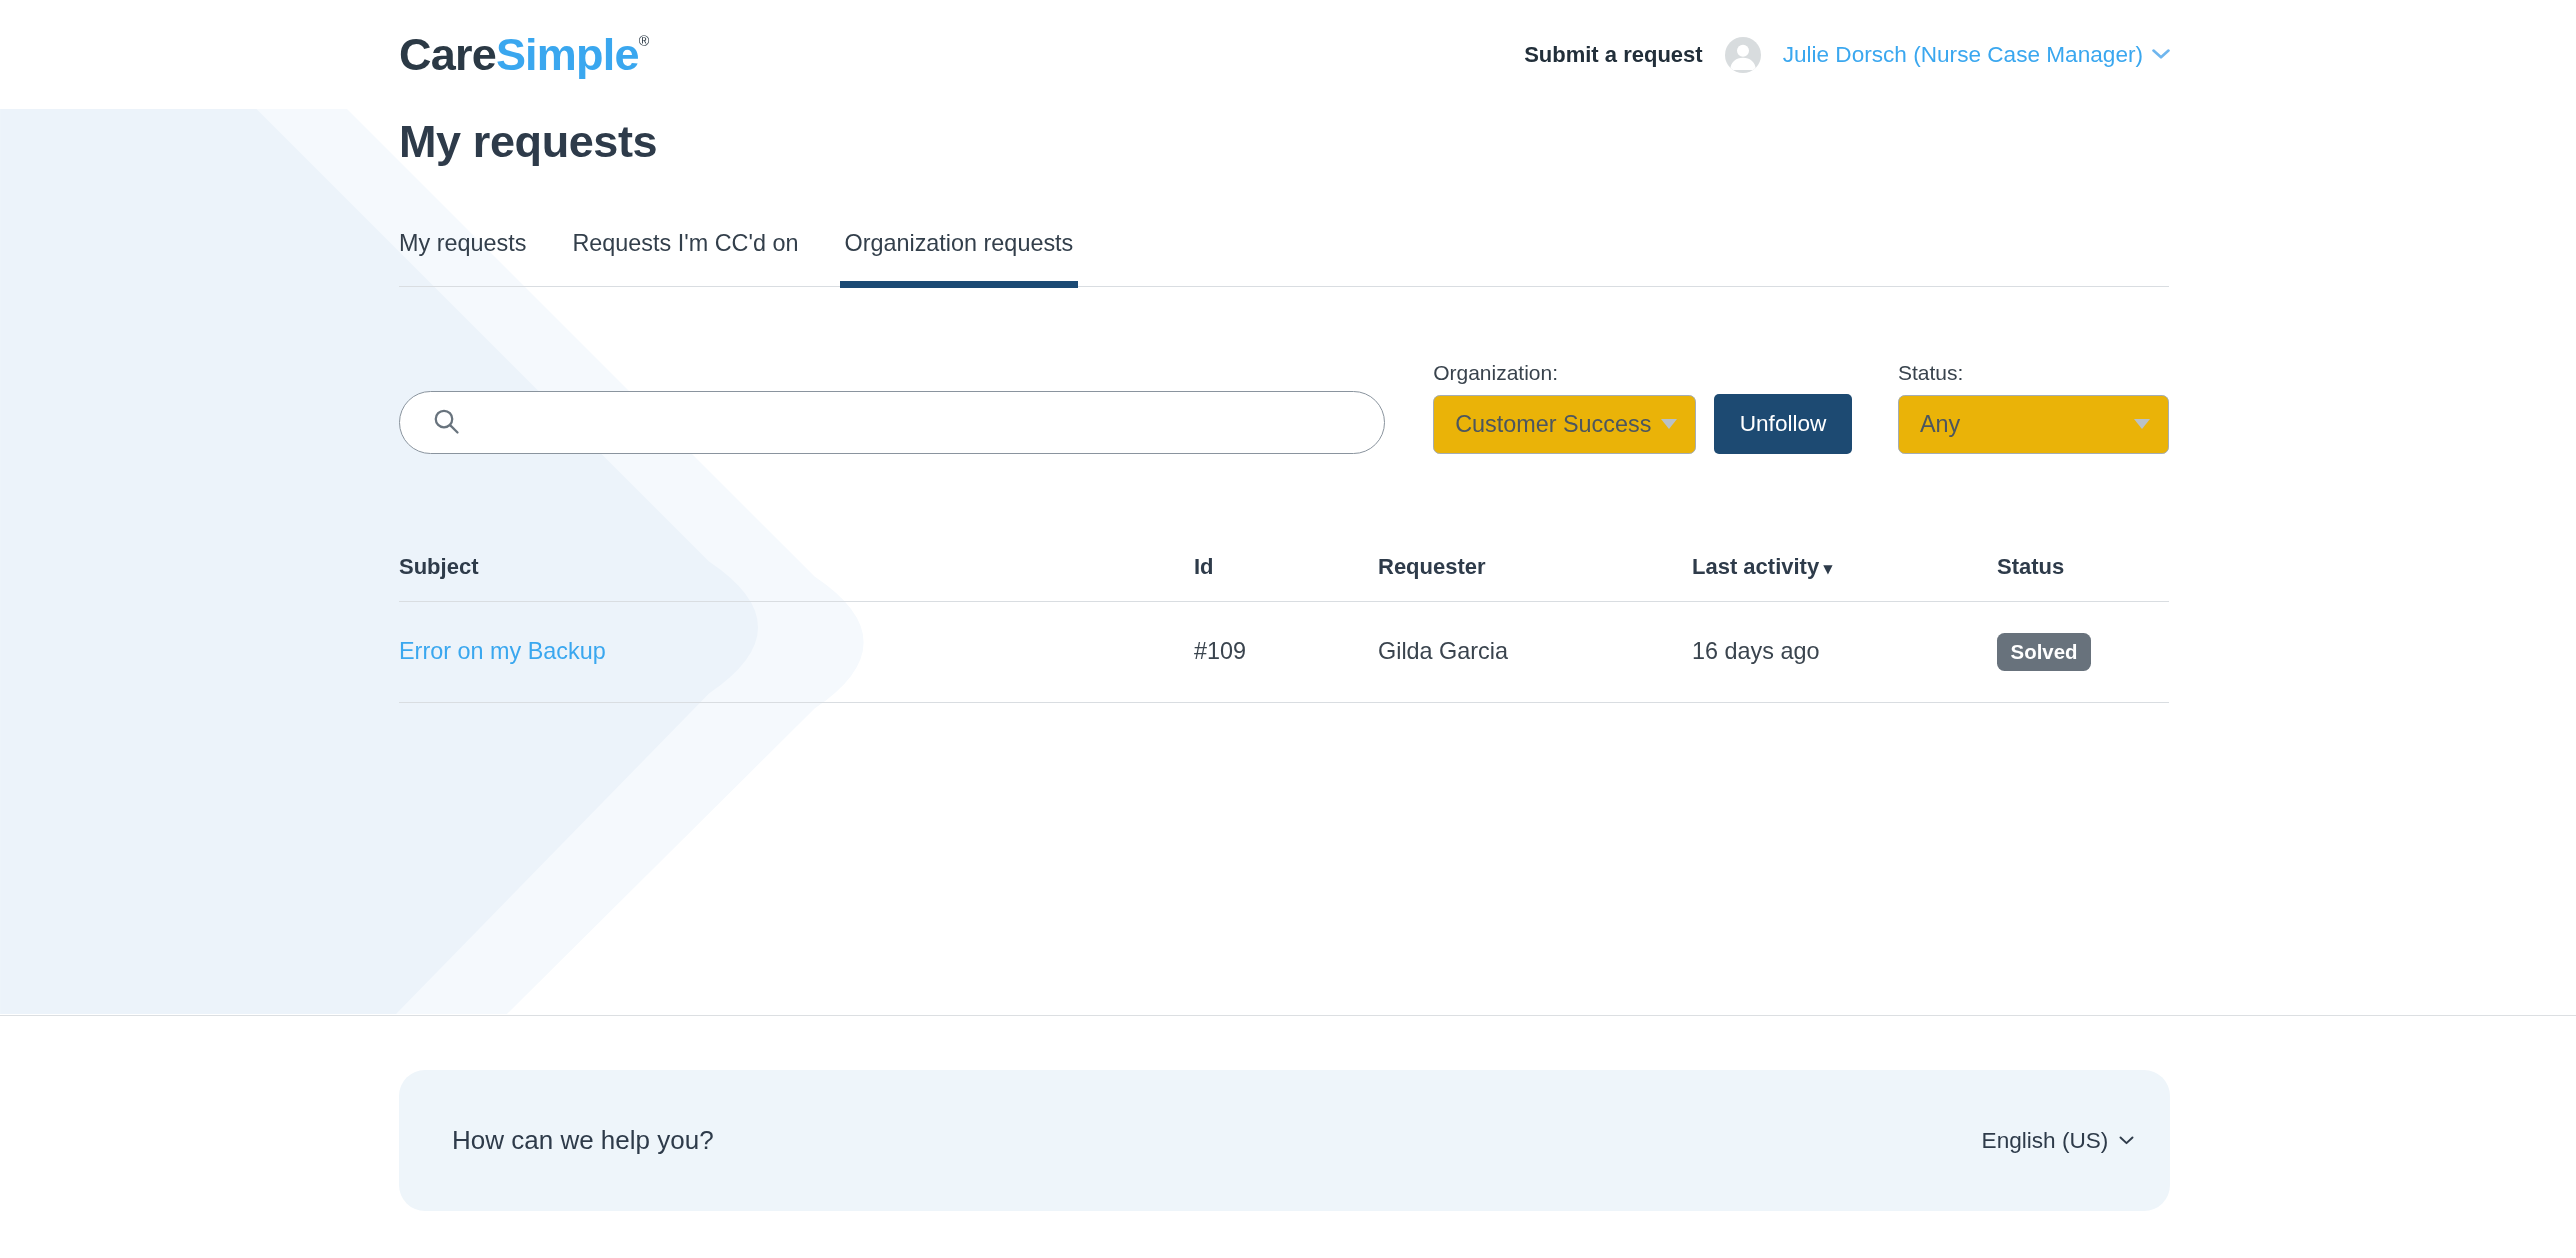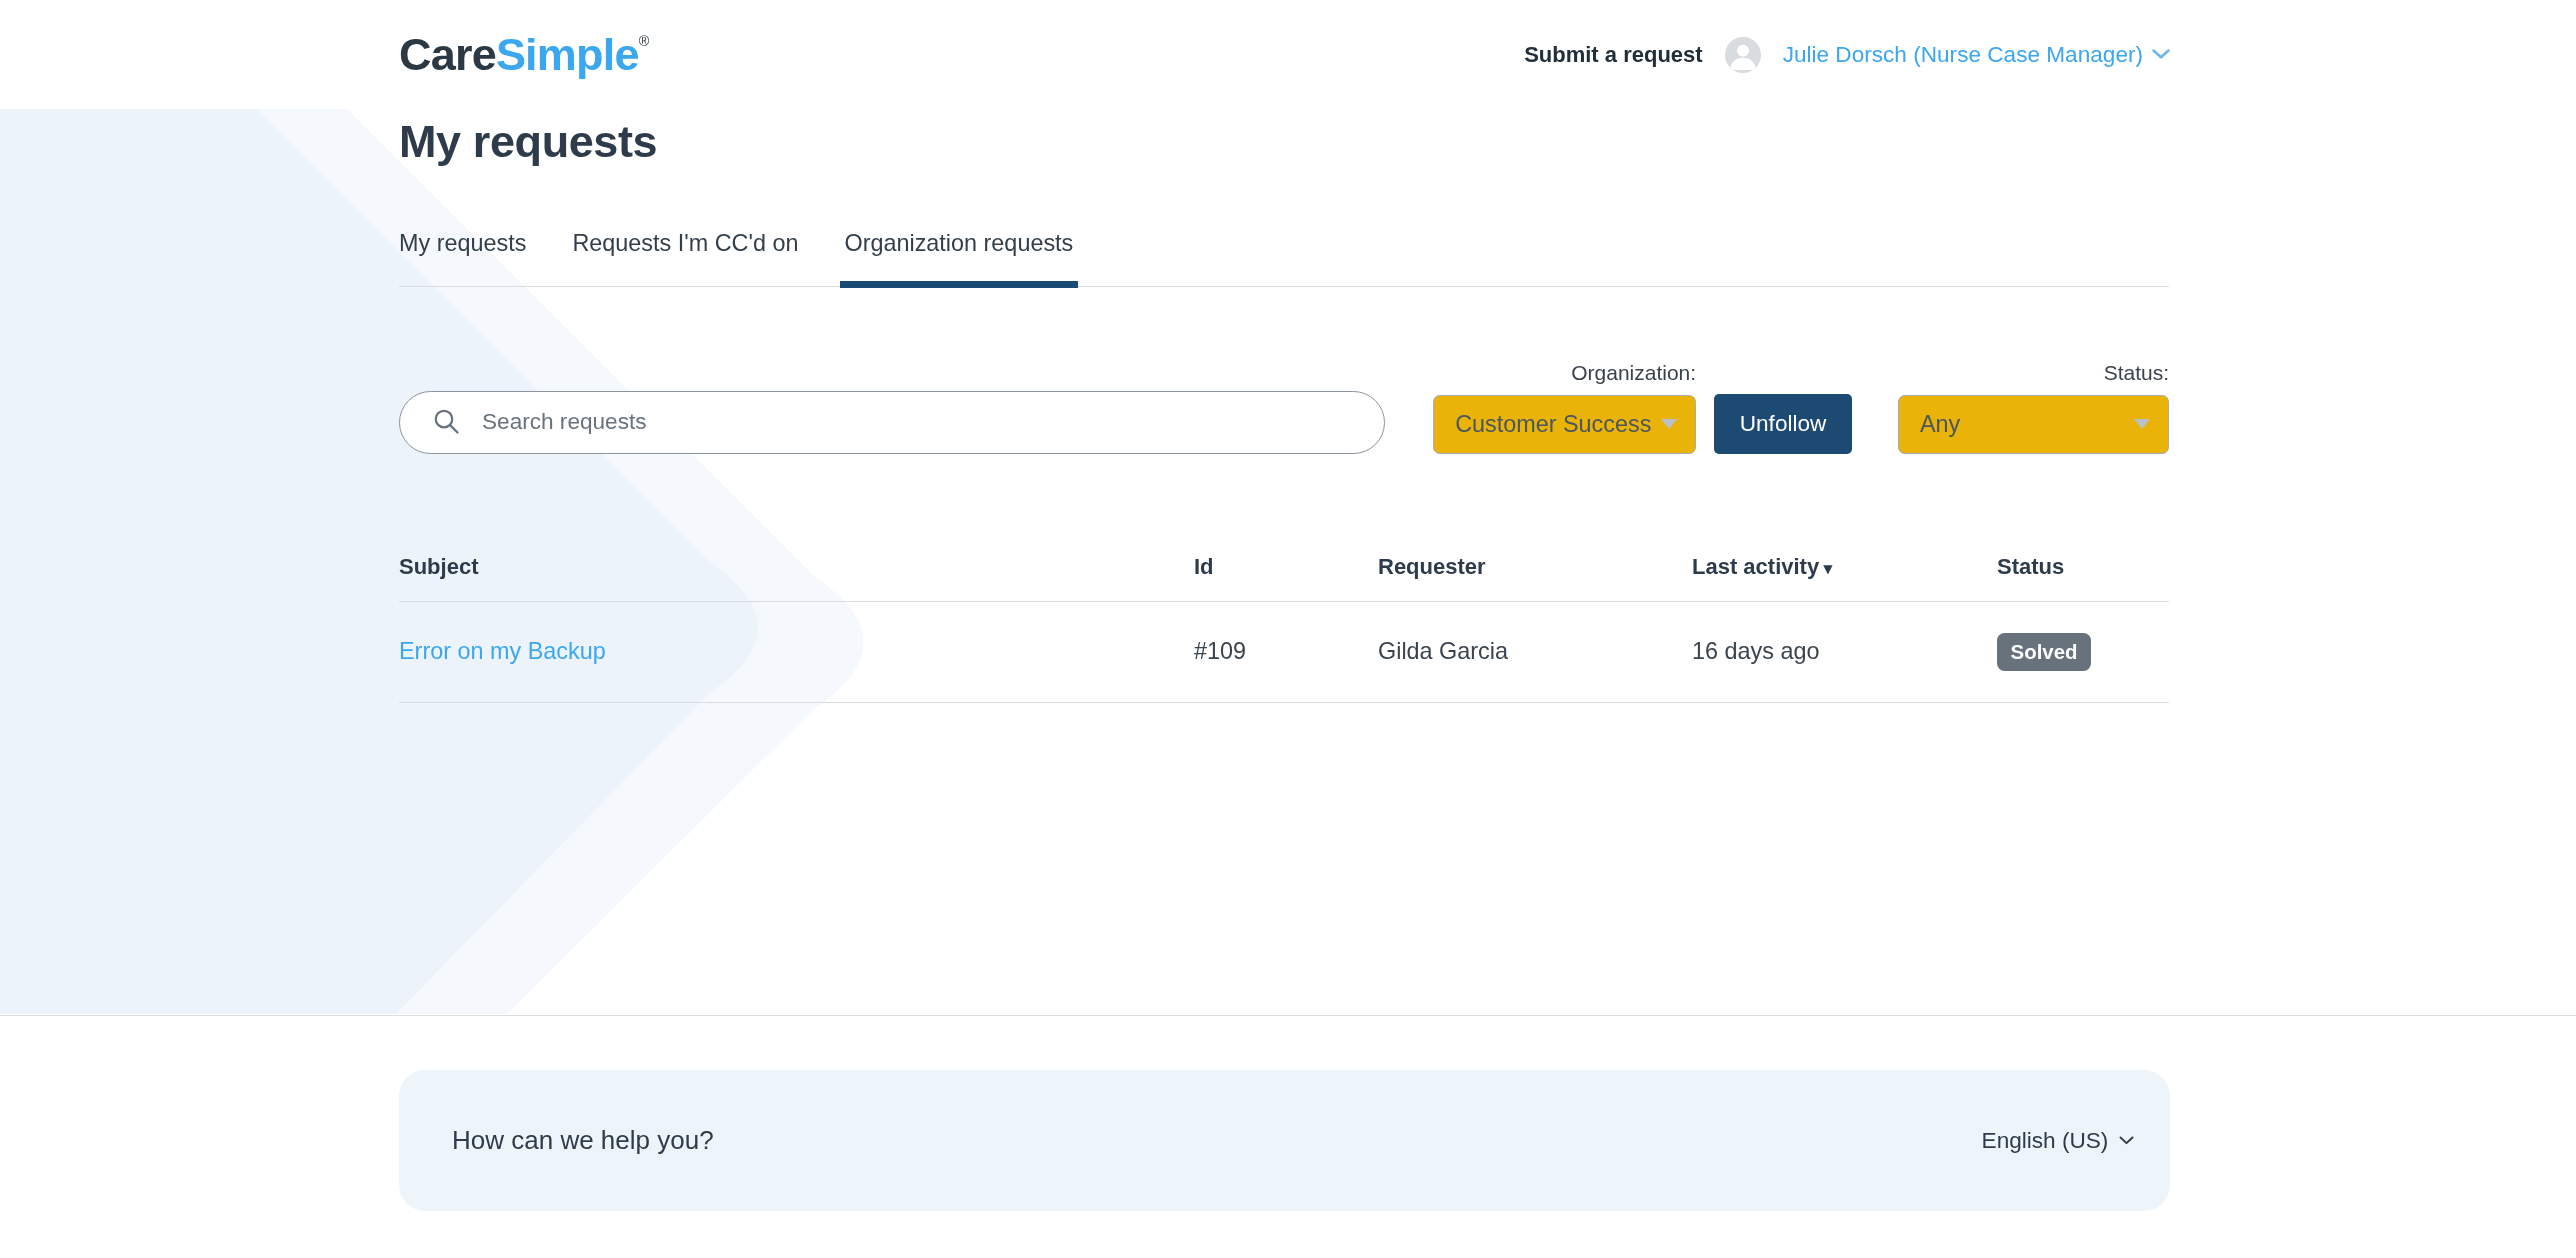--- a/index.html
+++ b/index.html
@@ -46,21 +46,21 @@
     width:987px; height:63px; box-sizing:border-box; background:#fff;
     border:1.5px solid #8a949e; border-radius:33px;
     display:flex; align-items:center; gap:18px; padding:0 22.6px 0 32px;
   }
   .search-input {
     border:none; outline:none; background:transparent; flex:1;
     font-size:22.6px; color:#2f3941; font-family:"Liberation Sans", sans-serif;
   }
   .search-input::placeholder { color:#68737d; opacity:1; }
 
-  .filter-group { display:flex; flex-direction:column;align-items:flex-end; }
+  .filter-group { display:flex; flex-direction:column; }
   .filter-label { font-size:21px; color:#39434d; margin-bottom:9.8px; }
   .select {
     height:59px; box-sizing:border-box; background:#eab308;
     border:1.5px solid #a4adb5; border-radius:6.8px; cursor:pointer;
     display:flex; align-items:center; justify-content:space-between;
     padding:0 18px 0 21px; font-size:23.4px; color:#4c565f;
   }
   .caret-down { width:0; height:0; border-left:8.3px solid transparent; border-right:8.3px solid transparent; border-top:10.6px solid #b9c1c8; }
   .org-group { margin-left:48px; }
   .org-group .select { width:263px; }
@@ -137,21 +137,20 @@
     <div class="tab">Requests I'm CC'd on</div>
     <div class="tab active">Organization requests</div>
   </nav>
 
   <div class="filter-row">
     <div class="search-wrap">
       <svg width="30" height="30" viewBox="0 0 40 40">
         <circle cx="16" cy="16" r="11" fill="none" stroke="#68737d" stroke-width="3"></circle>
         <line x1="24.5" y1="24.5" x2="34" y2="34" stroke="#68737d" stroke-width="3" stroke-linecap="round"></line>
       </svg>
-      <input class="search-input" type="text" placeholder="Search requests" style="">
     </div>
 
     <div class="filter-group org-group">
       <span class="filter-label">Organization:</span>
       <div class="select">
         <span>Customer Success</span>
         <span class="caret-down"></span>
       </div>
     </div>
 

